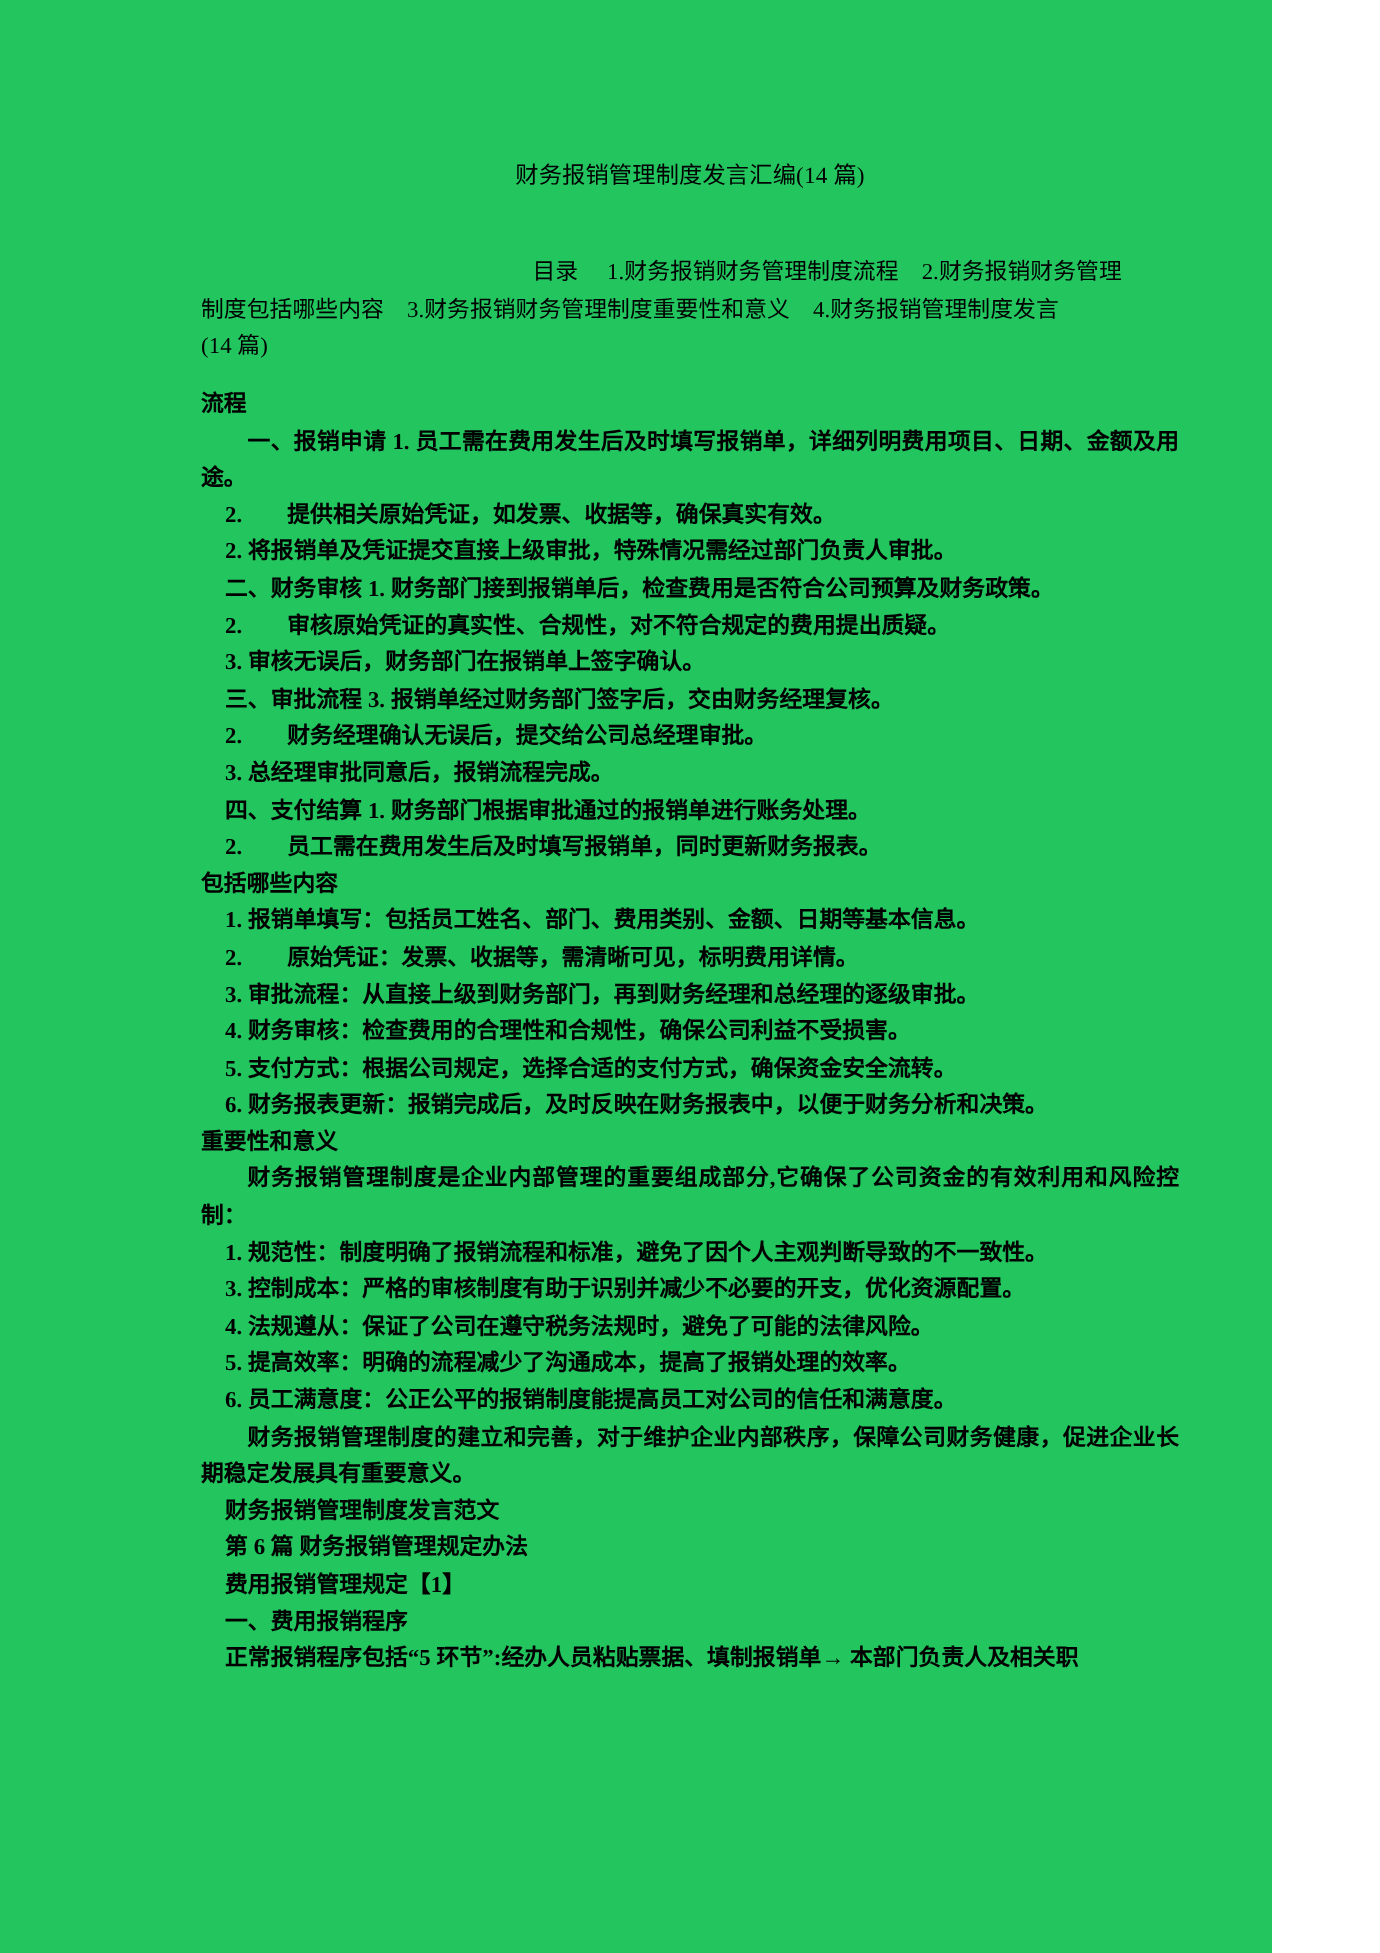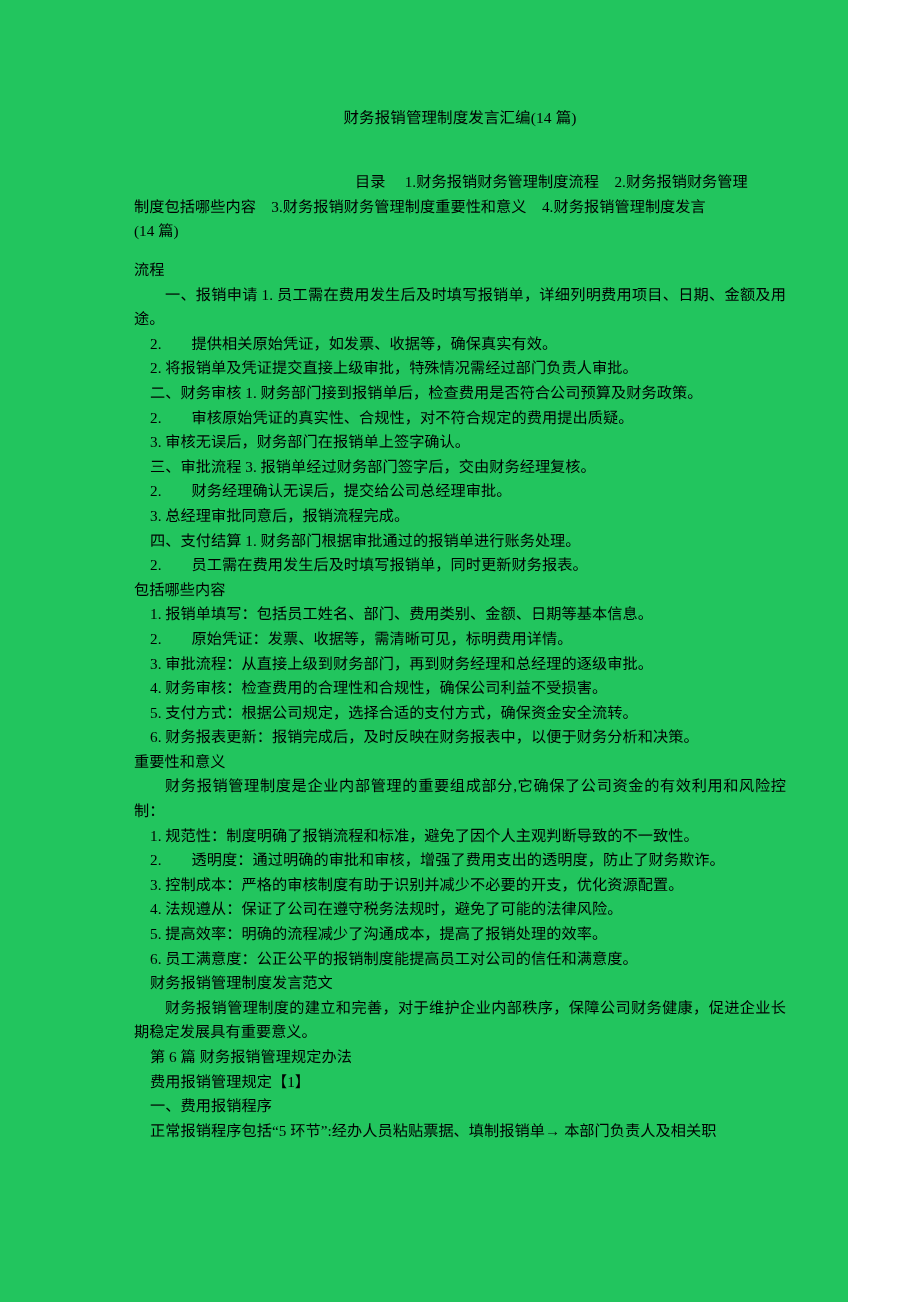--- a/index.html
+++ b/index.html
@@ -84,21 +84,21 @@
   <div class="content">
 
     <h1 class="doc-title">财务报销管理制度发言汇编(14 篇)</h1>
 
     <div class="block" id="toc-block" style="top:138px;margin-top:32px;">
       <p class="line ind-toc">目录&nbsp;&nbsp;&nbsp;&nbsp;&nbsp;1.财务报销财务管理制度流程&nbsp;&nbsp;&nbsp;&nbsp;2.财务报销财务管理</p>
       <p class="line ind0">制度包括哪些内容&nbsp;&nbsp;&nbsp;&nbsp;3.财务报销财务管理制度重要性和意义&nbsp;&nbsp;&nbsp;&nbsp;4.财务报销管理制度发言</p>
       <p class="line ind0">(14 篇)</p>
     </div>
 
-    <div class="block" id="body-block" style="top:258px;">
+    <div class="block" id="body-block" style="top:258px;font-weight:bold;">
         <p class="line ind0">流程</p>
         <p class="line ind2">一、报销申请 1. 员工需在费用发生后及时填写报销单，详细列明费用项目、日期、金额及用途。</p>
         <p class="line ind1"><span>2.</span><span class="tabgap"></span><span>提供相关原始凭证，如发票、收据等，确保真实有效。</span></p>
         <p class="line ind1">2. 将报销单及凭证提交直接上级审批，特殊情况需经过部门负责人审批。</p>
         <p class="line ind1">二、财务审核 1. 财务部门接到报销单后，检查费用是否符合公司预算及财务政策。</p>
         <p class="line ind1"><span>2.</span><span class="tabgap"></span><span>审核原始凭证的真实性、合规性，对不符合规定的费用提出质疑。</span></p>
         <p class="line ind1">3. 审核无误后，财务部门在报销单上签字确认。</p>
         <p class="line ind1">三、审批流程 3. 报销单经过财务部门签字后，交由财务经理复核。</p>
         <p class="line ind1"><span>2.</span><span class="tabgap"></span><span>财务经理确认无误后，提交给公司总经理审批。</span></p>
         <p class="line ind1">3. 总经理审批同意后，报销流程完成。</p>
@@ -107,27 +107,26 @@
         <p class="line ind0">包括哪些内容</p>
         <p class="line ind1">1. 报销单填写：包括员工姓名、部门、费用类别、金额、日期等基本信息。</p>
         <p class="line ind1"><span>2.</span><span class="tabgap"></span><span>原始凭证：发票、收据等，需清晰可见，标明费用详情。</span></p>
         <p class="line ind1">3. 审批流程：从直接上级到财务部门，再到财务经理和总经理的逐级审批。</p>
         <p class="line ind1">4. 财务审核：检查费用的合理性和合规性，确保公司利益不受损害。</p>
         <p class="line ind1">5. 支付方式：根据公司规定，选择合适的支付方式，确保资金安全流转。</p>
         <p class="line ind1">6. 财务报表更新：报销完成后，及时反映在财务报表中，以便于财务分析和决策。</p>
         <p class="line ind0">重要性和意义</p>
         <p class="line ind2">财务报销管理制度是企业内部管理的重要组成部分,它确保了公司资金的有效利用和风险控制：</p>
         <p class="line ind1">1. 规范性：制度明确了报销流程和标准，避免了因个人主观判断导致的不一致性。</p>
-        <p class="line ind1"><span>2.</span><span class="tabgap"></span><span>透明度：通过明确的审批和审核，增强了费用支出的透明度，防止了财务欺诈。</span></p>
         <p class="line ind1">3. 控制成本：严格的审核制度有助于识别并减少不必要的开支，优化资源配置。</p>
         <p class="line ind1">4. 法规遵从：保证了公司在遵守税务法规时，避免了可能的法律风险。</p>
         <p class="line ind1">5. 提高效率：明确的流程减少了沟通成本，提高了报销处理的效率。</p>
         <p class="line ind1">6. 员工满意度：公正公平的报销制度能提高员工对公司的信任和满意度。</p>
+        <p class="line ind2">财务报销管理制度的建立和完善，对于维护企业内部秩序，保障公司财务健康，促进企业长期稳定发展具有重要意义。</p>
         <p class="line ind1">财务报销管理制度发言范文</p>
-        <p class="line ind2">财务报销管理制度的建立和完善，对于维护企业内部秩序，保障公司财务健康，促进企业长期稳定发展具有重要意义。</p>
         <p class="line ind1">第 6 篇 财务报销管理规定办法</p>
         <p class="line ind1">费用报销管理规定【1】</p>
         <p class="line ind1">一、费用报销程序</p>
         <p class="line ind1">正常报销程序包括“5 环节”:经办人员粘贴票据、填制报销单→ 本部门负责人及相关职</p>
       </div>
 
   </div>
 </div>
 
 </body></html>

